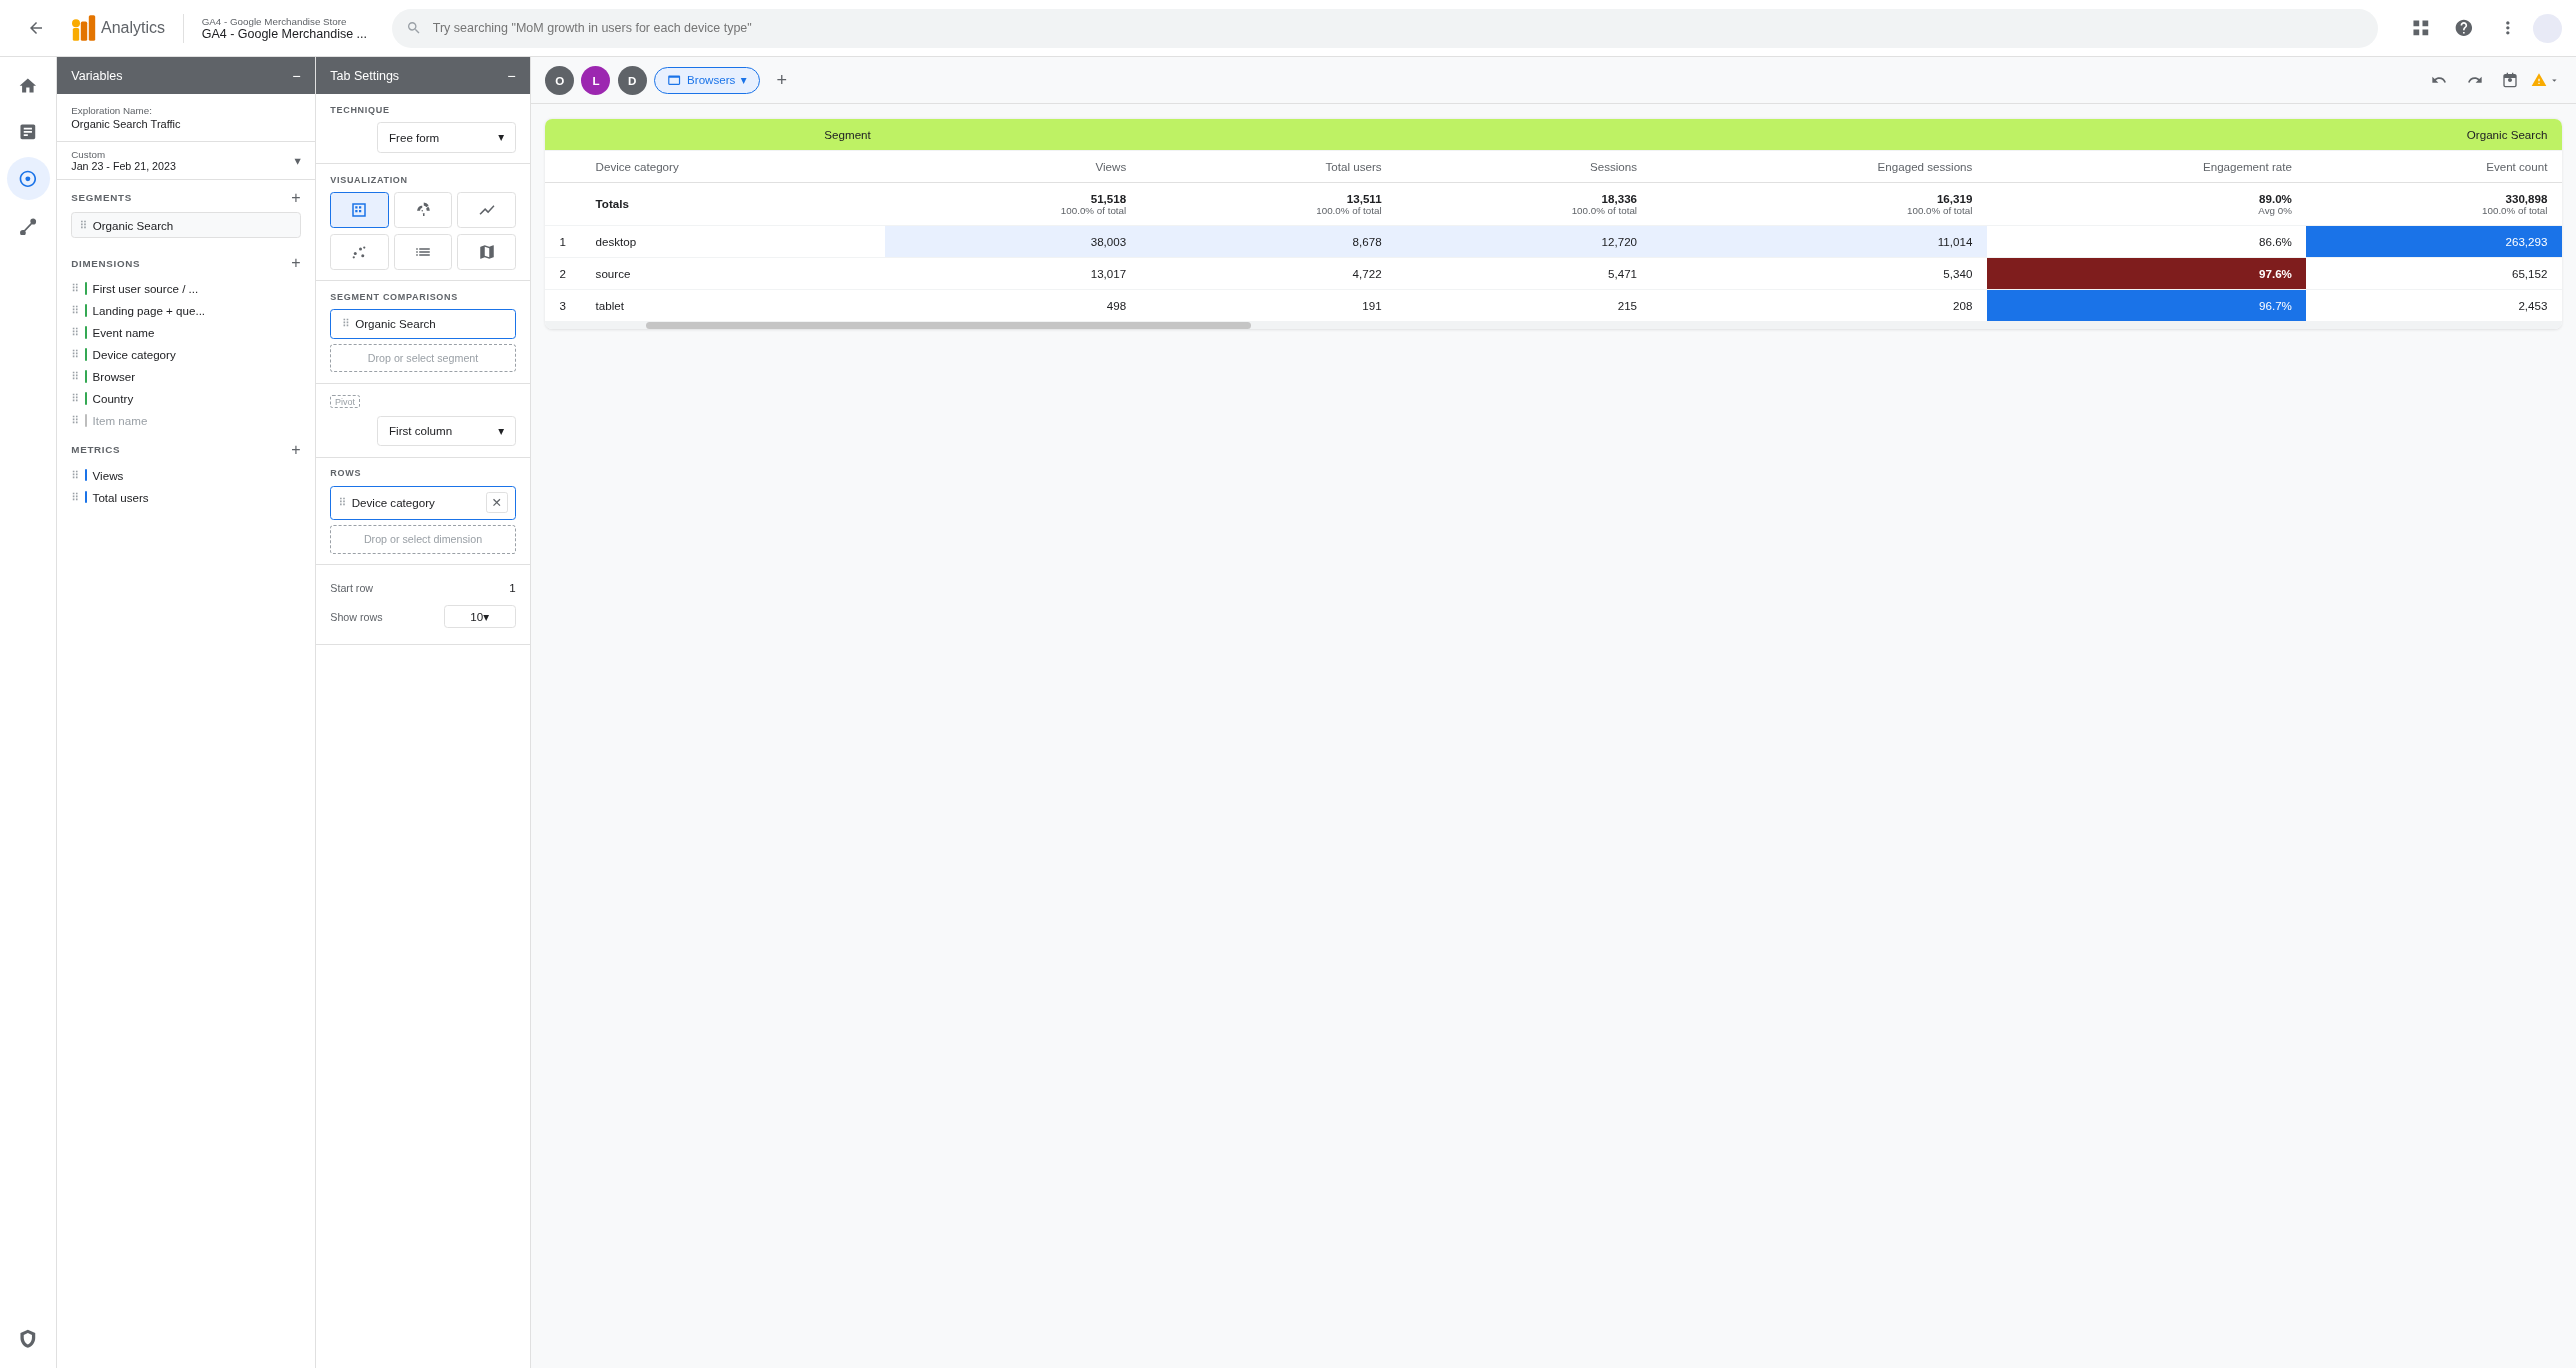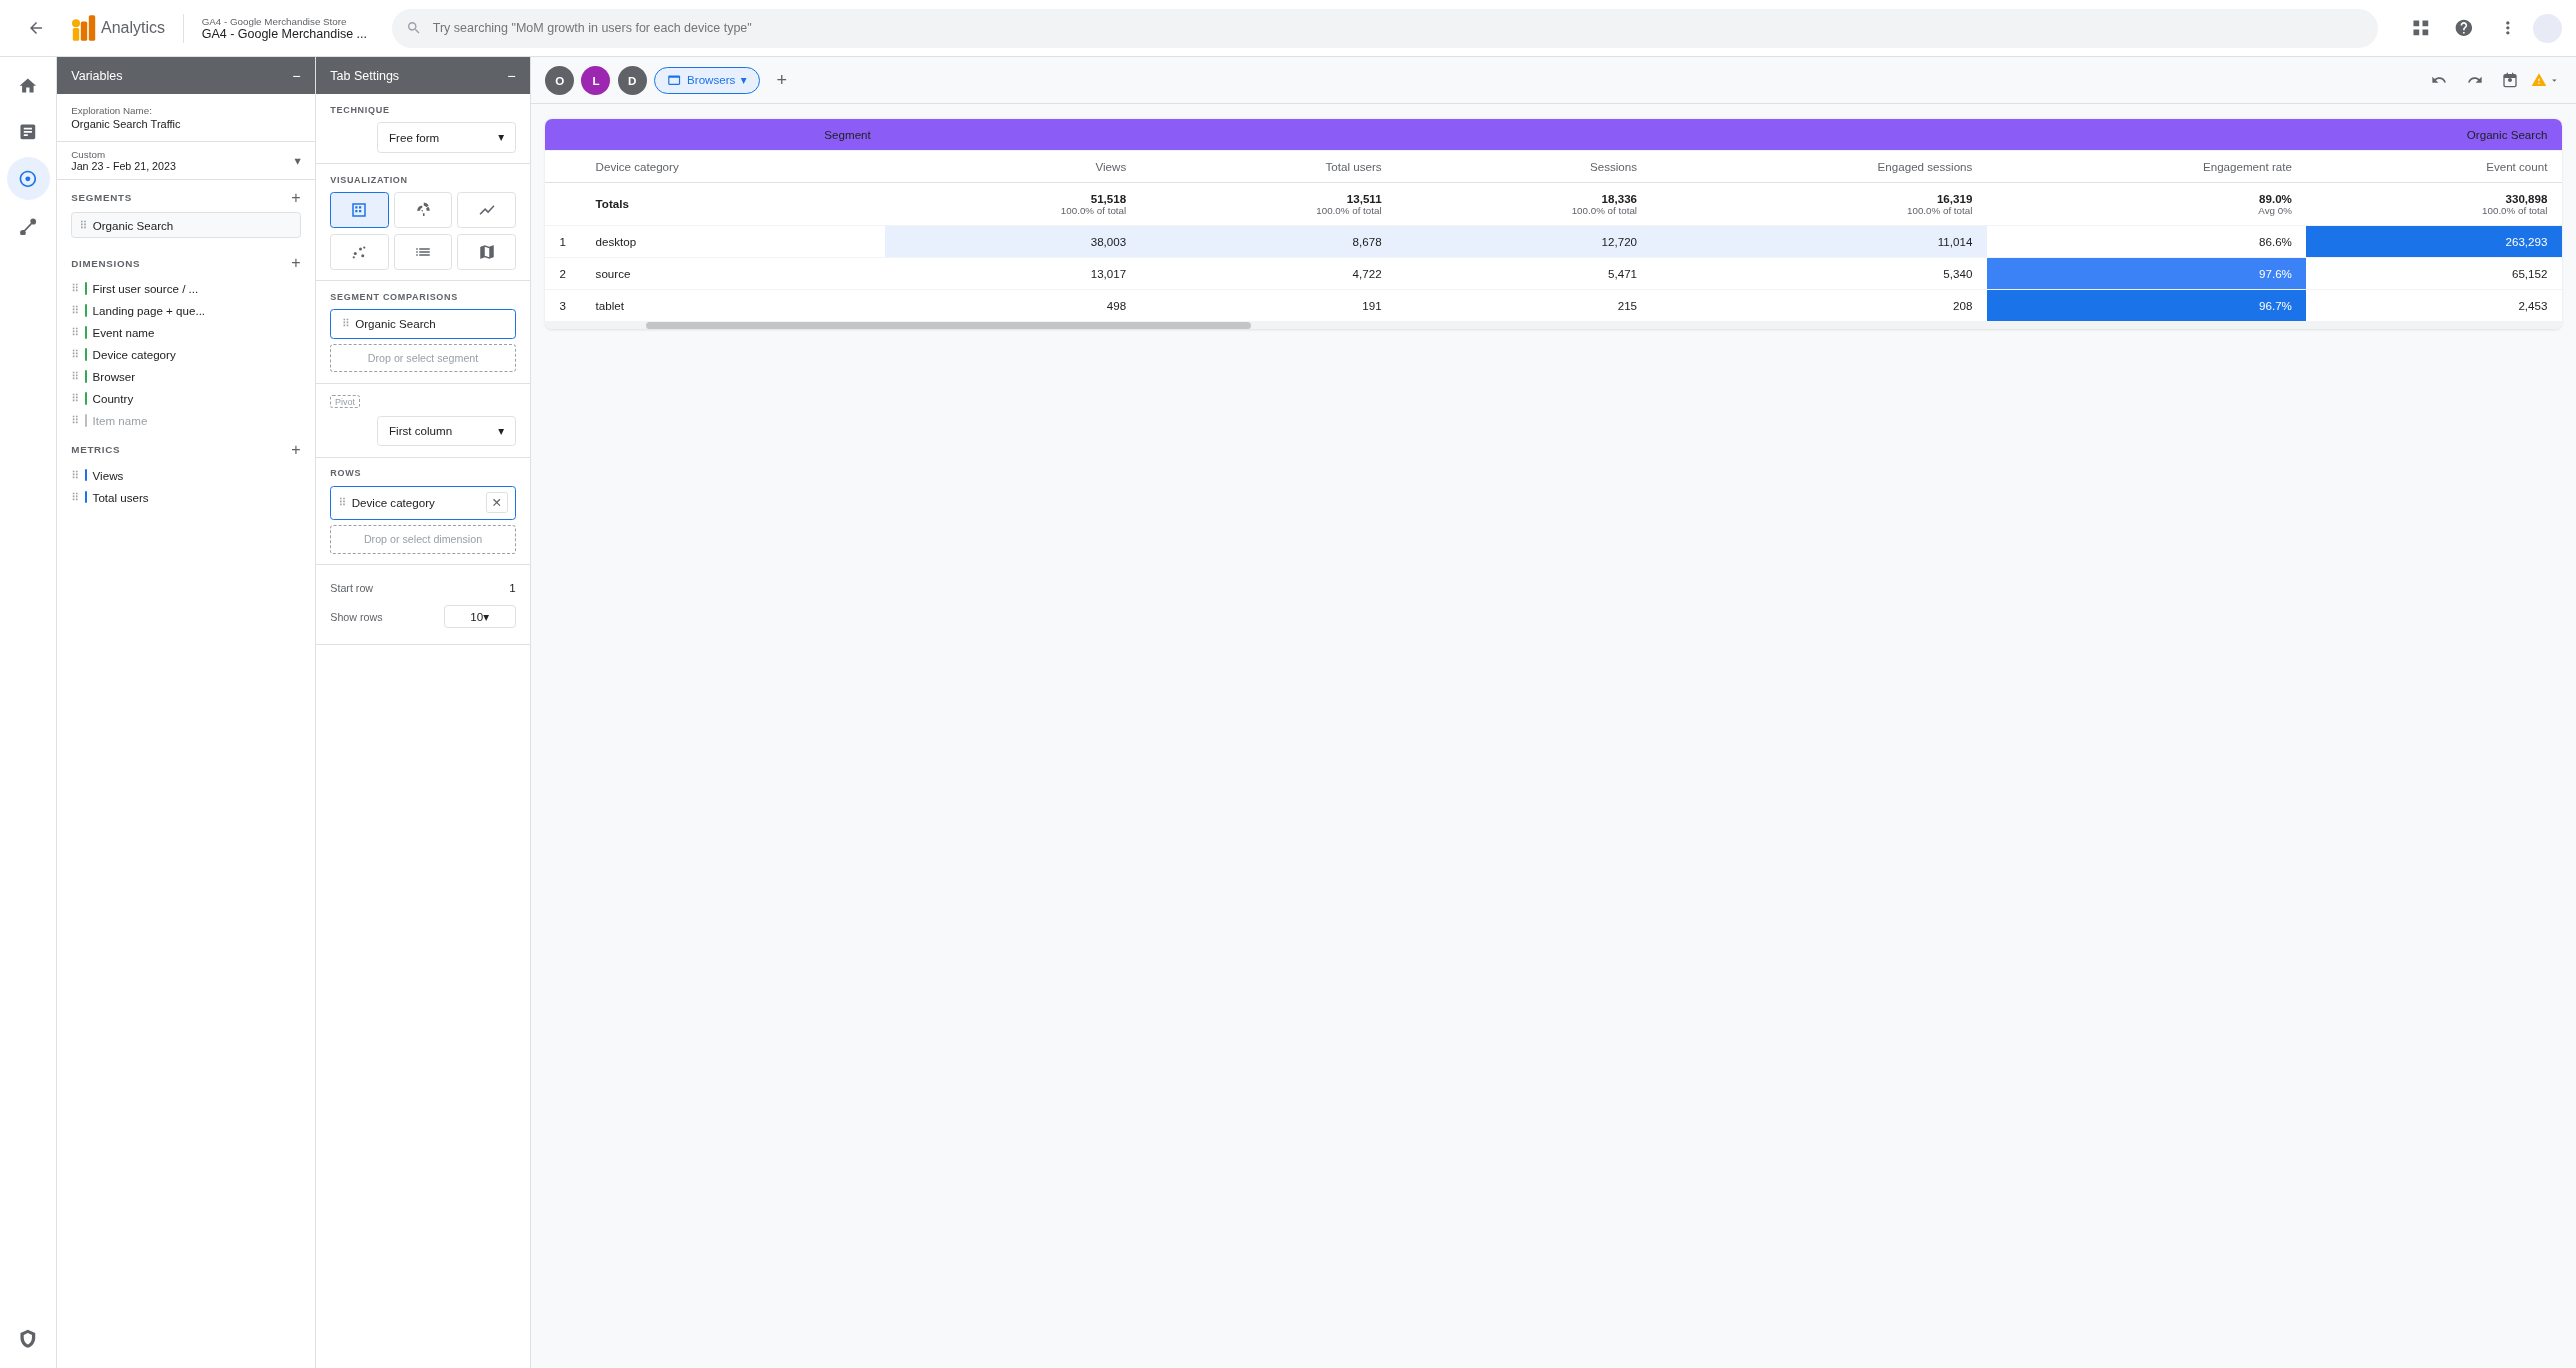--- a/index.html
+++ b/index.html
@@ -171,21 +171,21 @@
     .data-area { flex: 1; overflow: auto; padding: 14.3px; }
 
     .data-table-container { background: #fff; border-radius: 7.2px; overflow: hidden; box-shadow: 0 0.9px 2.7px rgba(0,0,0,0.1); }
 
     .data-table { width: 100%; border-collapse: collapse; }
     .data-table th, .data-table td { padding: 9px 14.3px; text-align: right; font-size: 11.6px; }
     .data-table th { font-weight: 500; color: #5f6368; border-bottom: 0.9px solid #e0e0e0; background: #fff; }
     .data-table th.left, .data-table td.left { text-align: left; }
     .data-table td { color: #202124; border-bottom: 0.9px solid #f1f3f4; }
 
-    .segment-header { background: #8b5cf6; }
+    .segment-header { background: #bef264; }
     .segment-cell { text-align: left; padding: 5.4px 14.3px; font-size: 10.7px; color: #5f6368; }
 
     .totals-row td { font-weight: 600; background: #fff; }
     .totals-cell { font-size: 9.8px; color: #5f6368; font-weight: 400; display: block; }
 
     .highlighted { background: #e8f0fe !important; }
 
     .row-num { color: #9aa0a6; font-size: 10.7px; }
 
     .scrollbar-area { height: 7.2px; background: #f1f3f4; }
@@ -567,21 +567,21 @@
               <td style="background:#1a73e8;color:#fff;">263,293</td>
             </tr>
 
             <tr>
               <td class="row-num left">2</td>
               <td class="left">source</td>
               <td>13,017</td>
               <td>4,722</td>
               <td>5,471</td>
               <td>5,340</td>
-              <td style="background:#3b82f6;color:#fff;">97.6%</td>
+              <td style="background:#7f1d1d;color:#fff;font-weight:bold;">97.6%</td>
               <td>65,152</td>
             </tr>
 
             <tr>
               <td class="row-num left">3</td>
               <td class="left">tablet</td>
               <td>498</td>
               <td>191</td>
               <td>215</td>
               <td>208</td>

